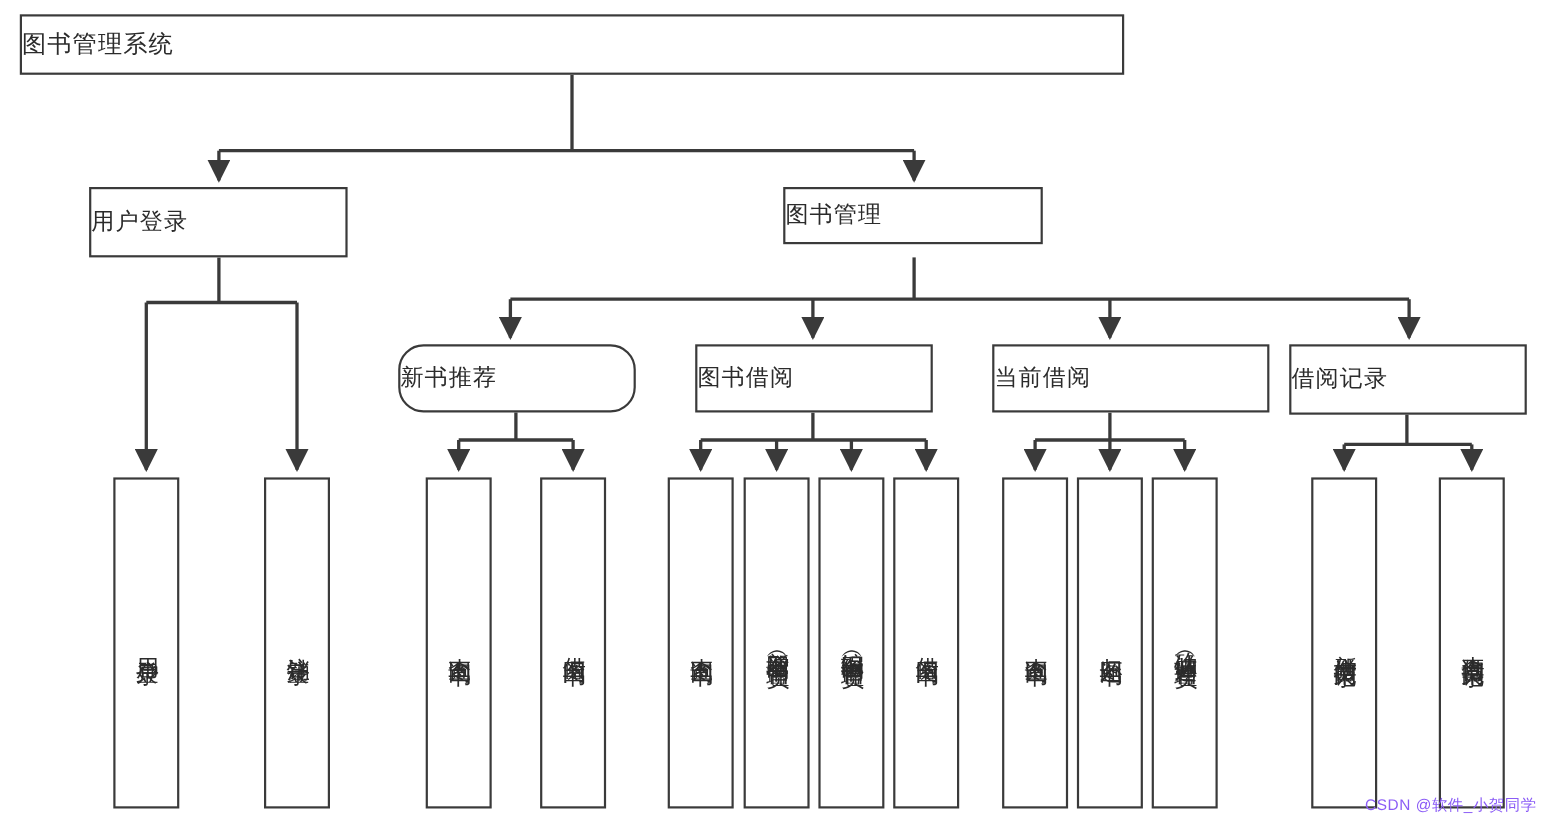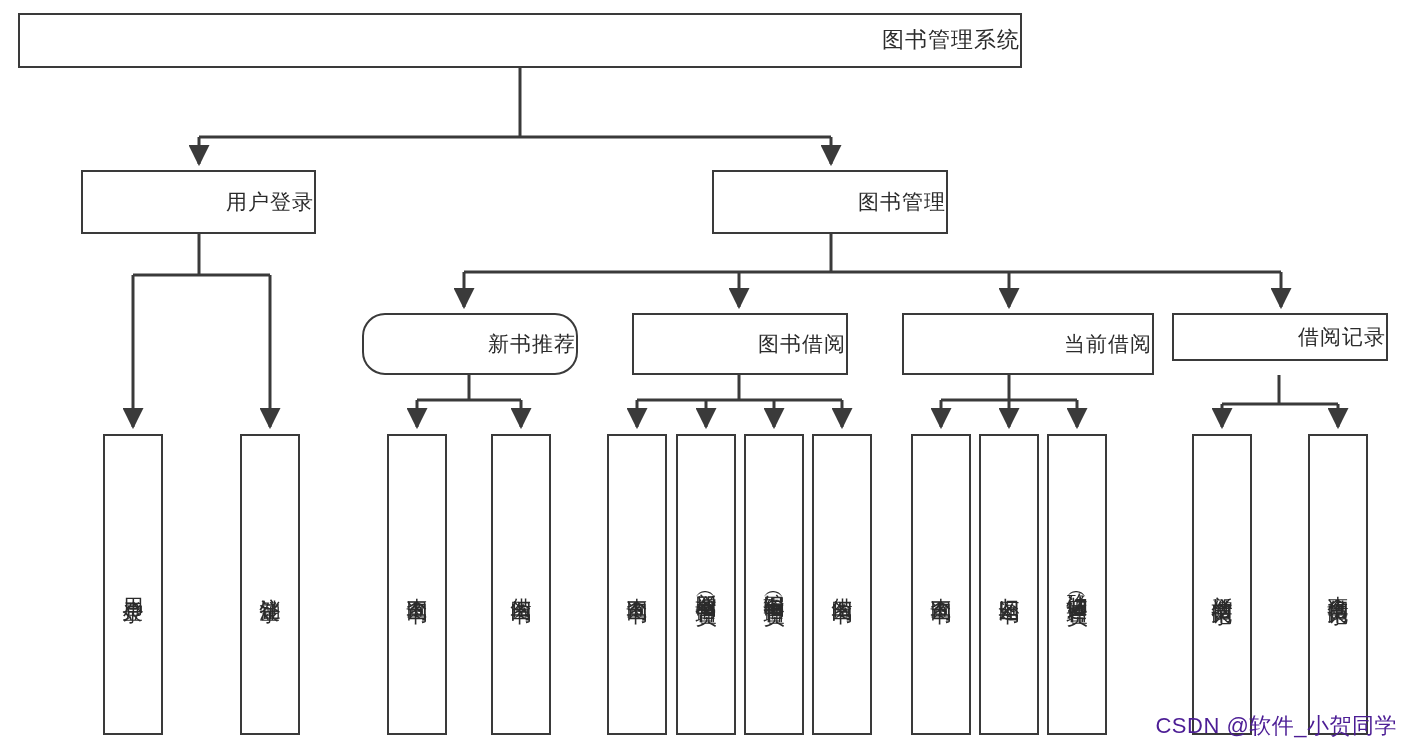--- a/index.html
+++ b/index.html
@@ -25,21 +25,21 @@
     height: 747px;
     pointer-events: none;
   }
   .node {
     position: absolute;
     box-sizing: border-box;
     border: 2px solid #3a3a3a;
     background: #ffffff;
     display: flex;
     align-items: center;
-    justify-content: flex-end;
+    justify-content: flex-start;
     color: #2b2b2b;
     letter-spacing: 1px;
   }
   .node.horiz {
     font-size: 21px;
     line-height: 1.2;
     text-align: center;
   }
   .node.vert {
     writing-mode: vertical-rl;
@@ -57,22 +57,22 @@
     display: block;
     max-height: 100%;
   }
   #root-node {
     font-size: 22px;
   }
   #watermark {
     position: absolute;
     right: 8px;
     bottom: 6px;
-    font-size: 22px;
-    color: #4c1d95;
+    font-size: 14px;
+    color: #8b5cf6;
     letter-spacing: 0.5px;
     white-space: nowrap;
   }
 </style>
 </head>
 <body>
 
 <div id="diagram-root">
 
   <svg id="edge-layer" viewBox="0 0 1405 747" width="1405" height="747" xmlns="http://www.w3.org/2000/svg">
@@ -125,34 +125,34 @@
     </g>
   </svg>
 
   <div class="node horiz" id="root-node" style="left:18px; top:13px; width:1004px; height:55px;">
     <span class="label">图书管理系统</span>
   </div>
 
   <div class="node horiz" style="left:81px; top:170px; width:235px; height:64px;">
     <span class="label">用户登录</span>
   </div>
-  <div class="node horiz" style="left:712px; top:170px; width:236px; height:64px;">
+  <div class="node horiz" style="left:712px; top:170px; width:236px; height:52px;">
     <span class="label">图书管理</span>
   </div>
 
   <div class="node horiz" style="left:362px; top:313px; width:216px; height:62px;border-radius:23px;">
     <span class="label">新书推荐</span>
   </div>
   <div class="node horiz" style="left:632px; top:313px; width:216px; height:62px;">
     <span class="label">图书借阅</span>
   </div>
   <div class="node horiz" style="left:902px; top:313px; width:252px; height:62px;">
     <span class="label">当前借阅</span>
   </div>
-  <div class="node horiz" style="left:1172px; top:313px; width:216px; height:48px;padding-left:28px;">
+  <div class="node horiz" style="left:1172px; top:313px; width:216px; height:64px;">
     <span class="label">借阅记录</span>
   </div>
 
   <div class="node vert" style="left:103px; top:434px; width:60px; height:301px;">
     <span class="label">用户登录</span>
   </div>
   <div class="node vert" style="left:240px; top:434px; width:60px; height:301px;">
     <span class="label">注销登录</span>
   </div>
 

